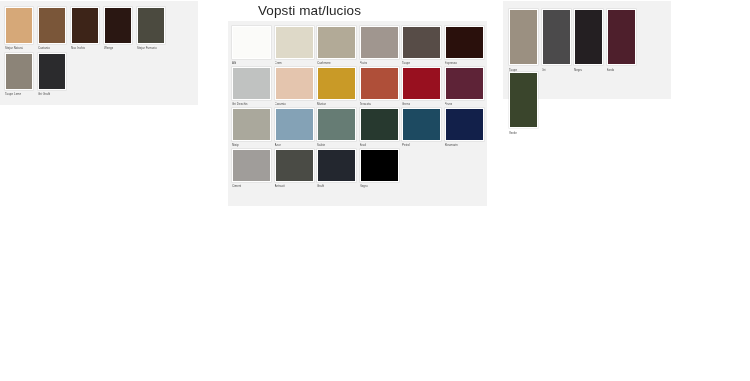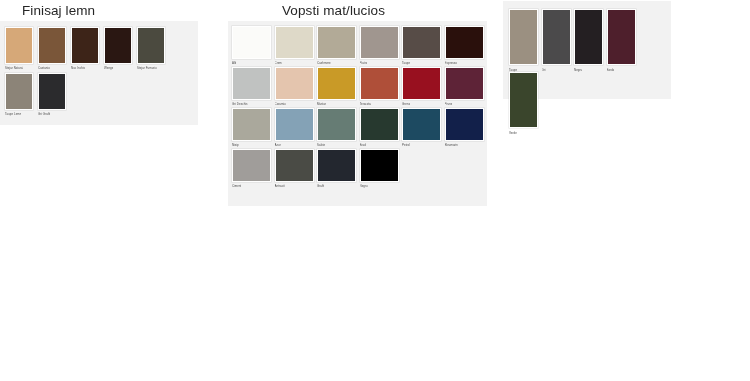--- a/index.html
+++ b/index.html
@@ -64,21 +64,21 @@
     height: 104px;
     margin-top: 1px;
     padding: 6px 0 0 5px;
   }
   #wood-panel .swatch-cell { width: 31.5px; margin-right: 1.5px; margin-bottom: 3px; }
   #wood-panel .chip { width: 28px; height: 37px; }
   #wood-panel .chip-label { margin-top: 2px; }
 
   
   #paint-section { left: 228px; top: 0px; width: 262px; }
-  #paint-section .section-title { margin-left: 54px; margin-top: 1px; }
+  #paint-section .section-title { margin-left: 30px; margin-top: 1px; }
   #paint-panel {
     width: 259px;
     height: 185px;
     margin-top: 1px;
     padding: 5px 0 0 4px;
   }
   #paint-panel .swatch-cell { width: 42px; margin-right: 0.5px; margin-bottom: 2px; }
   #paint-panel .chip { width: 39px; height: 33px; }
   #paint-panel .chip-label { margin-top: 2px; }
 
@@ -92,21 +92,20 @@
     padding: 8px 0 0 6px;
   }
   #leather-panel .swatch-cell { width: 32px; margin-right: 0.5px; }
   #leather-panel .chip { width: 29px; height: 56px; }
   #leather-panel .chip-label { margin-top: 3px; }
 </style>
 </head>
 <body>
 
 <div class="section" id="wood-section">
-  <div class="section-title">Finisaj lemn</div>
   <div class="panel swatch-grid" id="wood-panel">
       <div class="swatch-cell">
         <div class="chip" style="background: rgb(214, 168, 120);"></div>
         <div class="chip-label">Stejar Natural</div>
       </div>
       <div class="swatch-cell">
         <div class="chip" style="background: rgb(122, 86, 57);"></div>
         <div class="chip-label">Castanio</div>
       </div>
       <div class="swatch-cell">

